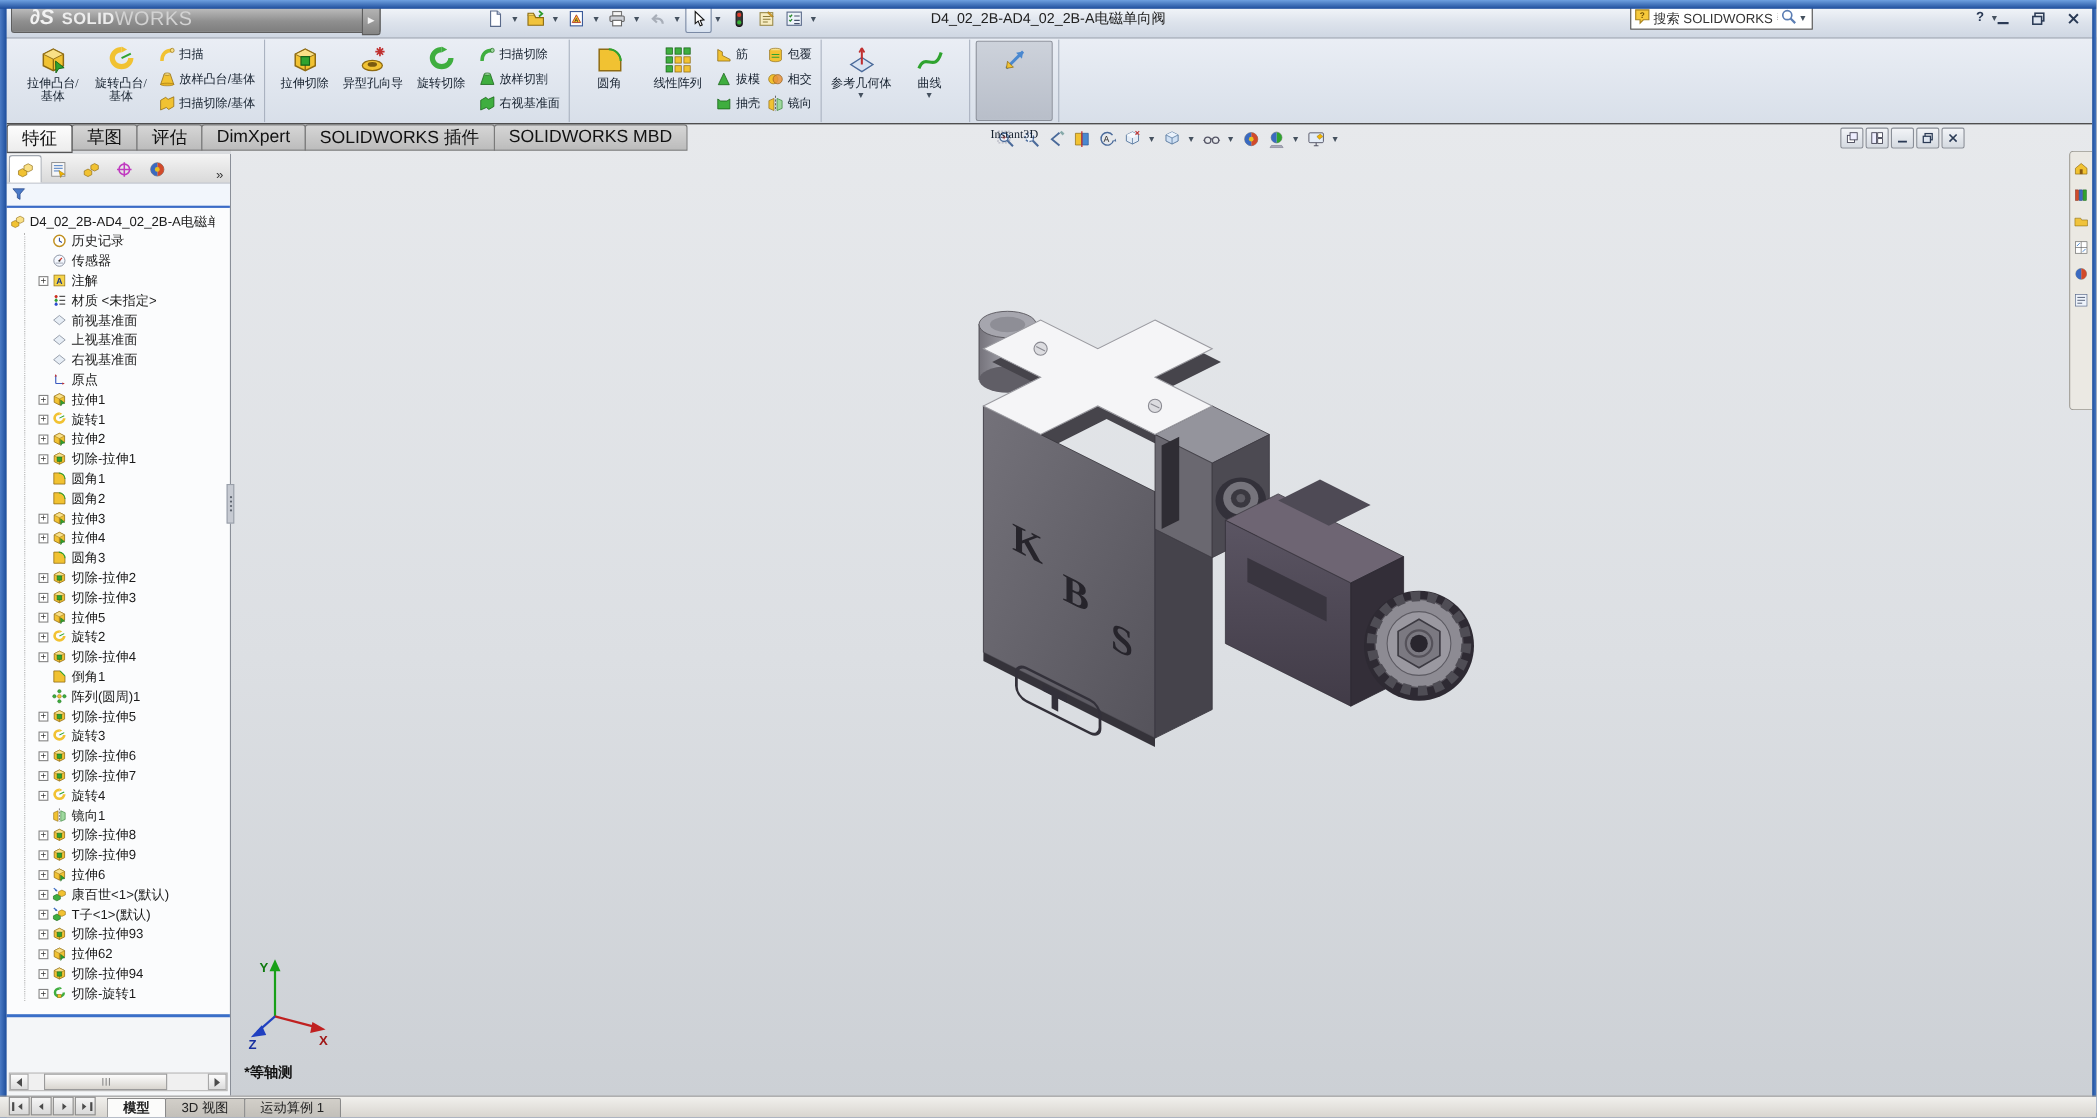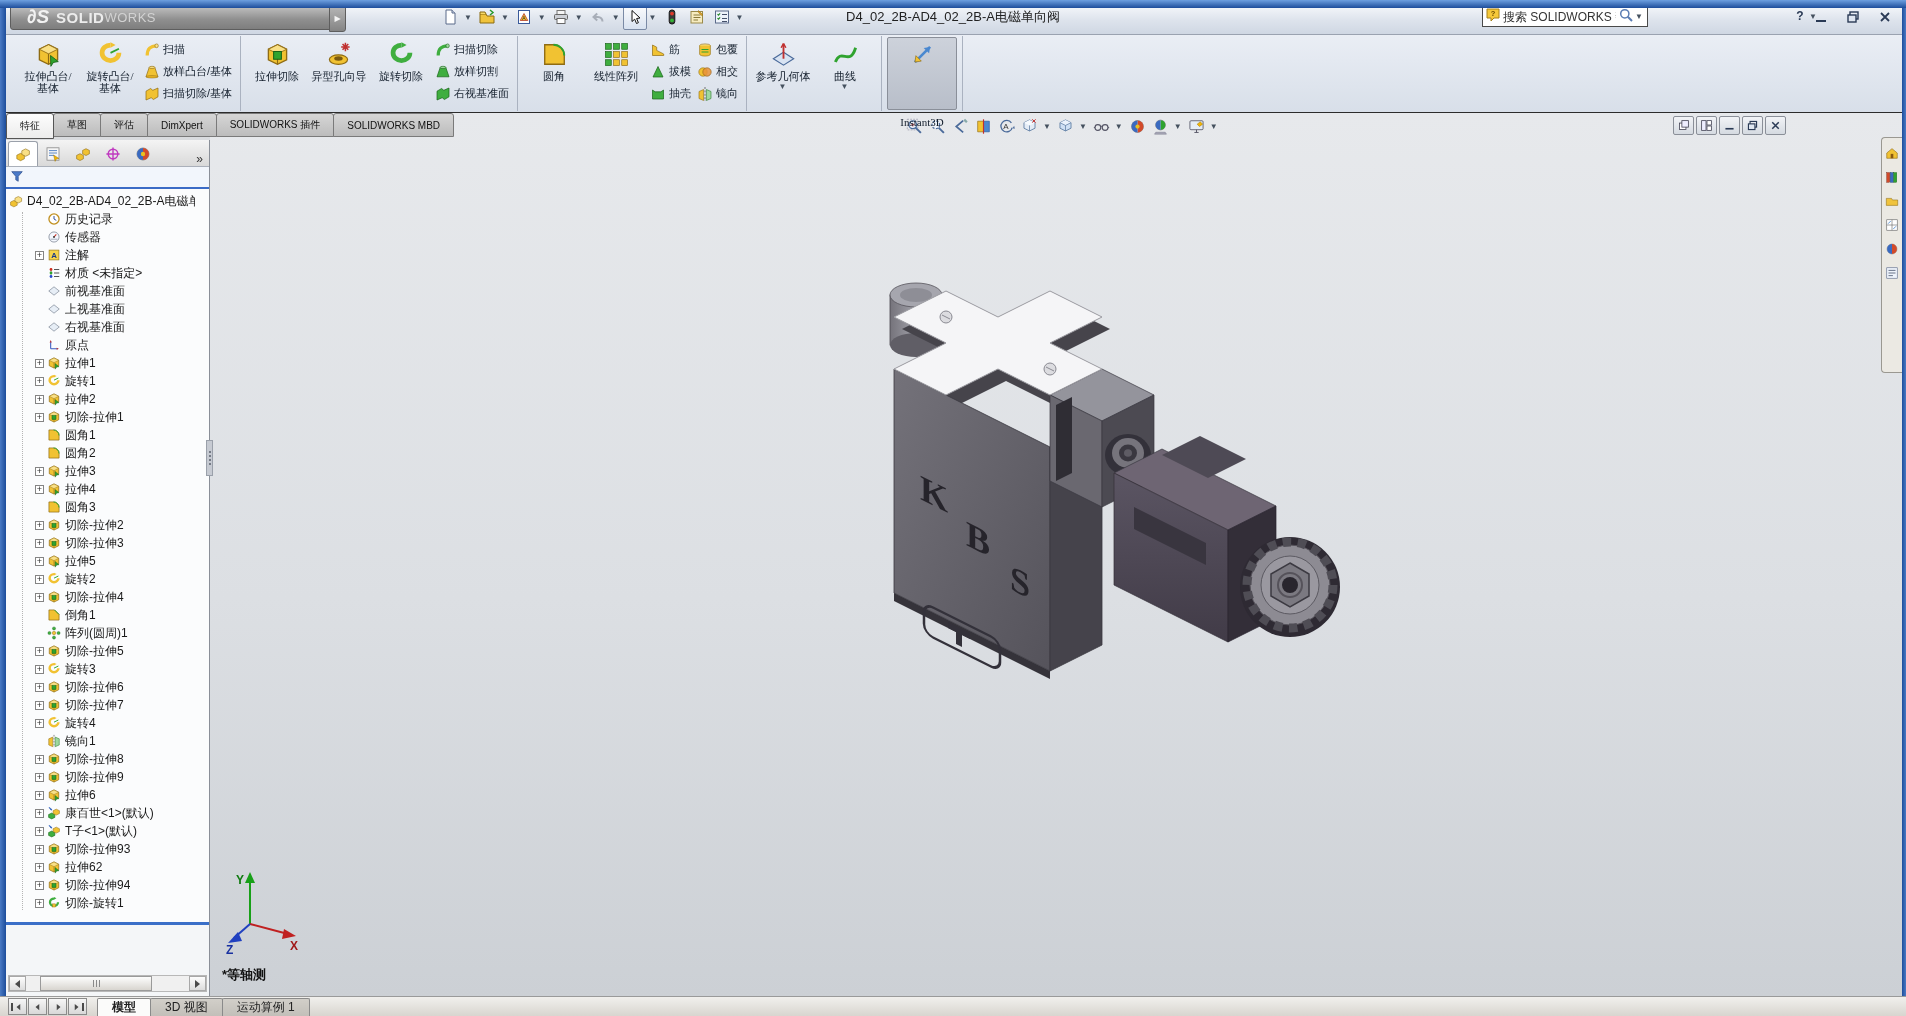--- a/index.html
+++ b/index.html
@@ -10,21 +10,21 @@
   .edge-top{position:absolute;left:0;top:0;right:0;height:8px;background:linear-gradient(#6ea0e0,#1d4d9b);z-index:50;}
   .edge-left{position:absolute;left:0;top:0;bottom:0;width:6px;background:linear-gradient(90deg,#4a7ac4,#1d4d9b);z-index:40;}
   .edge-right{position:absolute;right:0;top:0;bottom:0;width:4px;background:linear-gradient(90deg,#1d4d9b,#4a7ac4);z-index:40;}
   .edge-bottom{position:absolute;left:0;bottom:0;right:0;height:4px;background:linear-gradient(#1d4d9b,#4a7ac4);z-index:40;}
   .titlebar{position:absolute;left:0;top:0;right:0;height:34px;
       background:linear-gradient(#f2f5f9 20%,#dde3ec 60%,#cfd7e3);border-bottom:1px solid #9aa2b0;z-index:30;}
   .logo{position:absolute;left:10px;top:4px;width:336px;height:26px;border:1px solid #5e5e5e;border-radius:3px;
       background:linear-gradient(#c6c6c6,#8f8f8f 60%,#7e7e7e);display:flex;align-items:center;padding-left:16px;box-sizing:border-box;}
   .logo .bg{font-size:19px;font-style:italic;font-weight:bold;color:#f2f2f2;margin-right:7px;}
   .logo .bb{font-size:15px;font-weight:bold;color:#ececec;letter-spacing:.5px;}
-  .logo .bl{font-size:13px;color:#d2d2d2;letter-spacing:.5px;}
+  .logo .bl{font-size:18px;color:#d2d2d2;letter-spacing:.5px;}
   .logo-flyout{position:absolute;right:-1px;top:-1px;width:15px;height:26px;border:1px solid #5e5e5e;border-radius:0 3px 3px 0;
       background:linear-gradient(#b9b9b9,#848484);display:flex;align-items:center;justify-content:center;color:#f4f4f4;font-size:8px;}
   .qa{position:absolute;left:438px;top:5px;height:24px;display:flex;align-items:center;gap:1px;}
   .qa-btn{height:24px;display:flex;align-items:center;padding:0 3px;border:1px solid transparent;border-radius:2px;}
   .qa-btn.pressed{background:linear-gradient(#fdfdfd,#d8e2f0);border:1px solid #7a8aa5;}
   .caret{font-size:8px;color:#45515f;margin:0 2px 0 1px;}
   .doc-title{position:absolute;left:560px;right:560px;top:0;height:34px;line-height:34px;text-align:center;
       color:#222;font-size:13px;white-space:nowrap;overflow:hidden;}
   .searchbox{position:absolute;left:1482px;top:6px;width:166px;height:21px;background:#fff;border:1px solid #4a4a4a;
       display:flex;align-items:center;padding:0 2px;box-sizing:border-box;}
@@ -38,21 +38,21 @@
       border-bottom:1px solid #2c2c2c;display:flex;align-items:stretch;padding:2px 0 1px 6px;box-sizing:border-box;z-index:20;}
   .rgroup{display:flex;align-items:stretch;padding:1px 5px;border-right:1px solid #aab2c0;}
   .rbig{display:flex;flex-direction:column;align-items:center;justify-content:flex-start;width:58px;padding:3px 1px;
       border:1px solid transparent;border-radius:2px;background:transparent;font-family:Liberation Serif, serif;}
   .rbig .lbl{font-size:11px;line-height:12px;text-align:center;color:#15202e;margin-top:2px;white-space:pre-wrap;}
   .rbig.active{background:linear-gradient(#cdd2db,#b8bec9);border:1px solid #8a8f99;width:66px;gap:46px;}
   .rstack{display:flex;flex-direction:column;justify-content:flex-start;gap:1px;padding-top:2px;}
   .rsmall{display:flex;align-items:center;gap:3px;height:21px;padding:0 3px;font-size:11px;color:#15202e;white-space:nowrap;}
   
   .tabstrip{position:absolute;left:6px;top:113px;height:26px;display:flex;align-items:flex-start;z-index:25;}
-  .ctab{height:22px;padding:0 13px;display:flex;align-items:center;font-size:10px;color:#111;
+  .ctab{height:22px;padding:0 13px;display:flex;align-items:center;font-size:16px;color:#111;
       background:linear-gradient(#d6d6d6,#bcbcbc);border:1px solid #7a7a7a;border-radius:3px 3px 0 0;margin-right:-1px;}
   .ctab.active{background:linear-gradient(#fdfdfd,#ececec);height:24px;border-color:#555;position:relative;z-index:2;}
   
   .viewport{position:absolute;left:210px;top:113px;right:4px;bottom:20px;
       background:linear-gradient(#e7e9ec 0%,#dcdfe3 55%,#ccd0d5 100%);overflow:hidden;}
   .headsup{position:absolute;left:694px;top:2px;display:flex;align-items:center;gap:2px;}
   .hbtn{height:22px;display:flex;align-items:center;padding:0 2px;border-radius:2px;}
   .doccontrols{position:absolute;right:116px;top:3px;display:flex;gap:2px;}
   .docbtn{width:19px;height:17px;display:flex;align-items:center;justify-content:center;
       background:linear-gradient(#f2f4f7,#d5dae1);border:1px solid #8a8f98;border-radius:2px;}
@@ -86,21 +86,21 @@
   .harrow{width:15px;background:linear-gradient(#fdfdfd,#dcdcdc);border:1px solid #a8a8a8;display:flex;align-items:center;justify-content:center;}
   .htrack{flex:1;position:relative;}
   .hthumb{position:absolute;left:14px;top:0;bottom:0;width:110px;background:linear-gradient(#fdfdfd,#d8d5cf);border:1px solid #9a9a9a;
       display:flex;align-items:center;justify-content:center;gap:2px;}
   .hthumb i{width:1px;height:7px;background:#8a8a8a;}
   .tri{width:0;height:0;border-style:solid;}
   .tri.left{border-width:4px 5px 4px 0;border-color:transparent #4a4a4a transparent transparent;}
   .tri.right{border-width:4px 0 4px 5px;border-color:transparent transparent transparent #4a4a4a;}
   
   .bottombar{position:absolute;left:0;right:0;bottom:0;height:20px;background:linear-gradient(#f1f0ed,#d8d5cf);
-      border-top:1px solid #9a9a9a;display:flex;align-items:flex-end;z-index:45;padding-left:8px;box-sizing:border-box;}
+      border-top:1px solid #9a9a9a;display:flex;z-index:45;padding-left:8px;box-sizing:border-box;}
   .navbtns{display:flex;gap:1px;margin:0 10px 1px 0;}
   .navbtn{width:17px;height:15px;background:linear-gradient(#f6f6f6,#d8d8d8);border:1px solid #8a8a8a;
       display:flex;align-items:center;justify-content:center;gap:1px;}
   .navbtn .bar{width:2px;height:8px;background:#4a4a4a;}
   .btab{height:17px;padding:0 14px;border:1px solid #8a8a8a;border-bottom:none;background:linear-gradient(#d2cfc9,#c2bfb9);
       display:flex;align-items:center;font-size:12px;color:#222;margin-right:-1px;border-radius:2px 2px 0 0;}
   .btab.active{background:#fbfbfa;font-weight:bold;position:relative;z-index:2;}
   
   .ic{display:inline-block;width:16px;height:16px;line-height:0;}
   .ic svg{width:100%;height:100%;}

